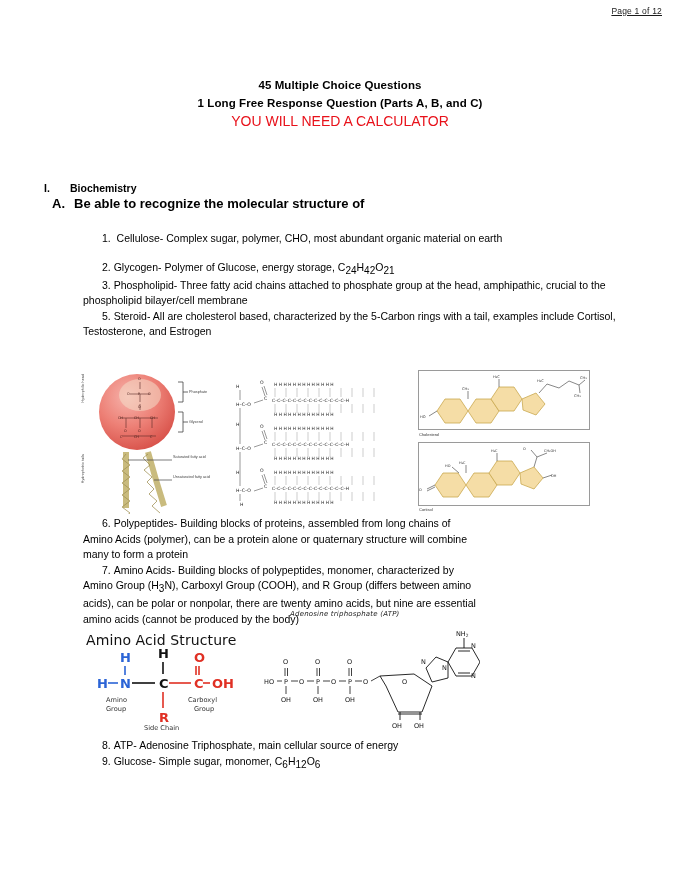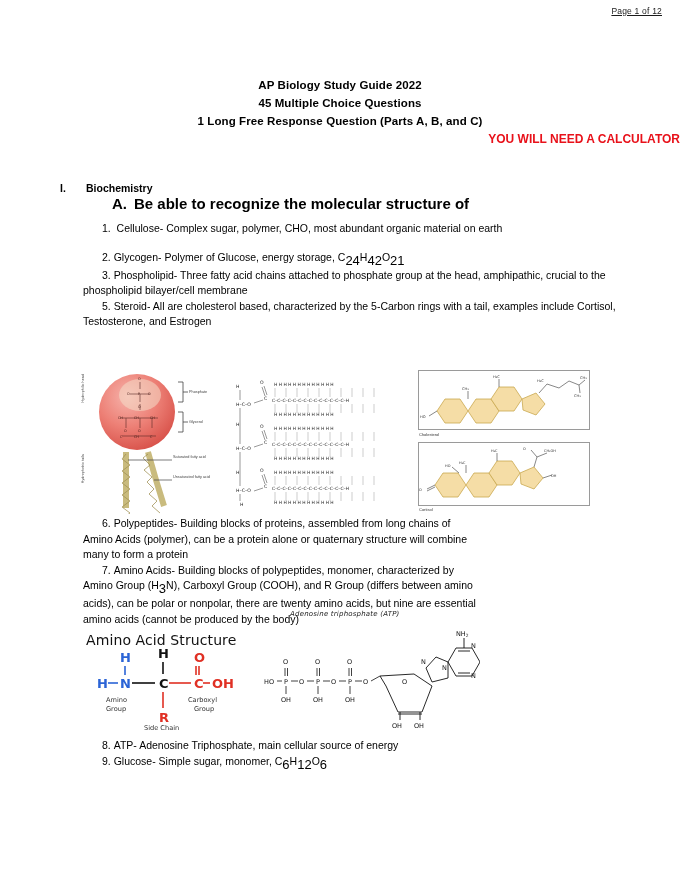--- a/index.html
+++ b/index.html
@@ -23,42 +23,41 @@
 
   
   .title-block{
     position:absolute;top:76px;left:0;width:680px;
     text-align:center;
   }
   .title-line{
     font-size:11.5px;font-weight:bold;line-height:18px;letter-spacing:.1px;
   }
   .title-warn{
-    font-size:12px;font-weight:bold;line-height:19px;
+    font-size:14px;font-weight:normal;line-height:19px;
     color:#e8111a;
-    text-align:right;
   }
 
   
   .body-wrap{position:absolute;left:0;top:180px;width:680px;}
   .lvl1{
-    font-size:10.5px;font-weight:bold;margin-left:60px;line-height:16px;
+    font-size:10.5px;font-weight:bold;margin-left:44px;line-height:16px;
   }
   .lvl1 .num{display:inline-block;width:26px;}
   .lvl2{
-    font-size:15px;font-weight:bold;margin-left:112px;line-height:16px;
+    font-size:13px;font-weight:bold;margin-left:52px;line-height:16px;
   }
   .lvl2 .num{display:inline-block;width:22px;}
   .item{
     font-size:10.5px;line-height:15.5px;margin-left:83px;margin-right:60px;
     text-indent:19px;
   }
   .item.gap{margin-top:13px;}
-  .item.tight{margin-top:9px;}
-  sub{font-size:13px;vertical-align:-0.28em;}
+  .item.tight{margin-top:19px;}
+  sub{font-size:10px;vertical-align:-0.28em;}
 
   
   .figrow{
     position:absolute;left:82px;top:368px;width:508px;height:146px;
   }
   .fig-phospho{position:absolute;left:0;top:0;width:150px;height:146px;}
   .fig-trigly{position:absolute;left:152px;top:2px;width:180px;height:142px;}
   .fig-steroids{position:absolute;left:336px;top:0;width:172px;height:146px;}
 
   .vlabel{
@@ -99,21 +98,20 @@
   .body-wrap3{position:absolute;left:0;top:738px;width:552px;}
 </style>
 </head>
 <body>
 
 <div class="page">
 
   <div class="page-header">Page 1 of 12</div>
 
   <div class="title-block">
-    <div class="title-line">AP Biology Study Guide 2022</div>
     <div class="title-line">45 Multiple Choice Questions</div>
     <div class="title-line">1 Long Free Response Question (Parts A, B, and C)</div>
     <div class="title-warn">YOU WILL NEED A CALCULATOR</div>
   </div>
 
   <div class="body-wrap">
     <div class="lvl1">
       <span class="num">I.</span><span>Biochemistry</span>
     </div>
     <div class="lvl2">

